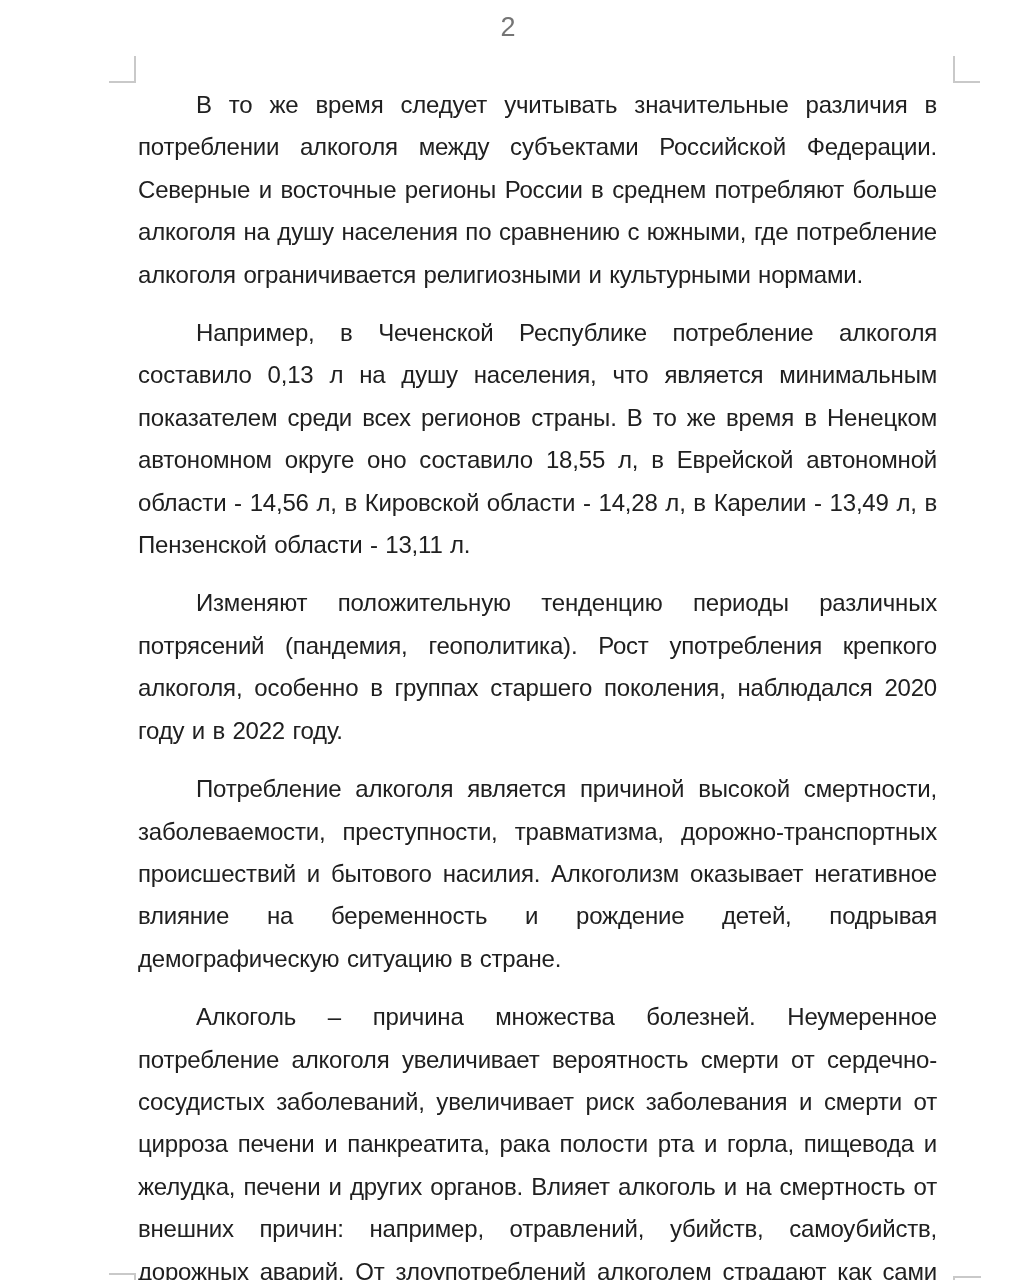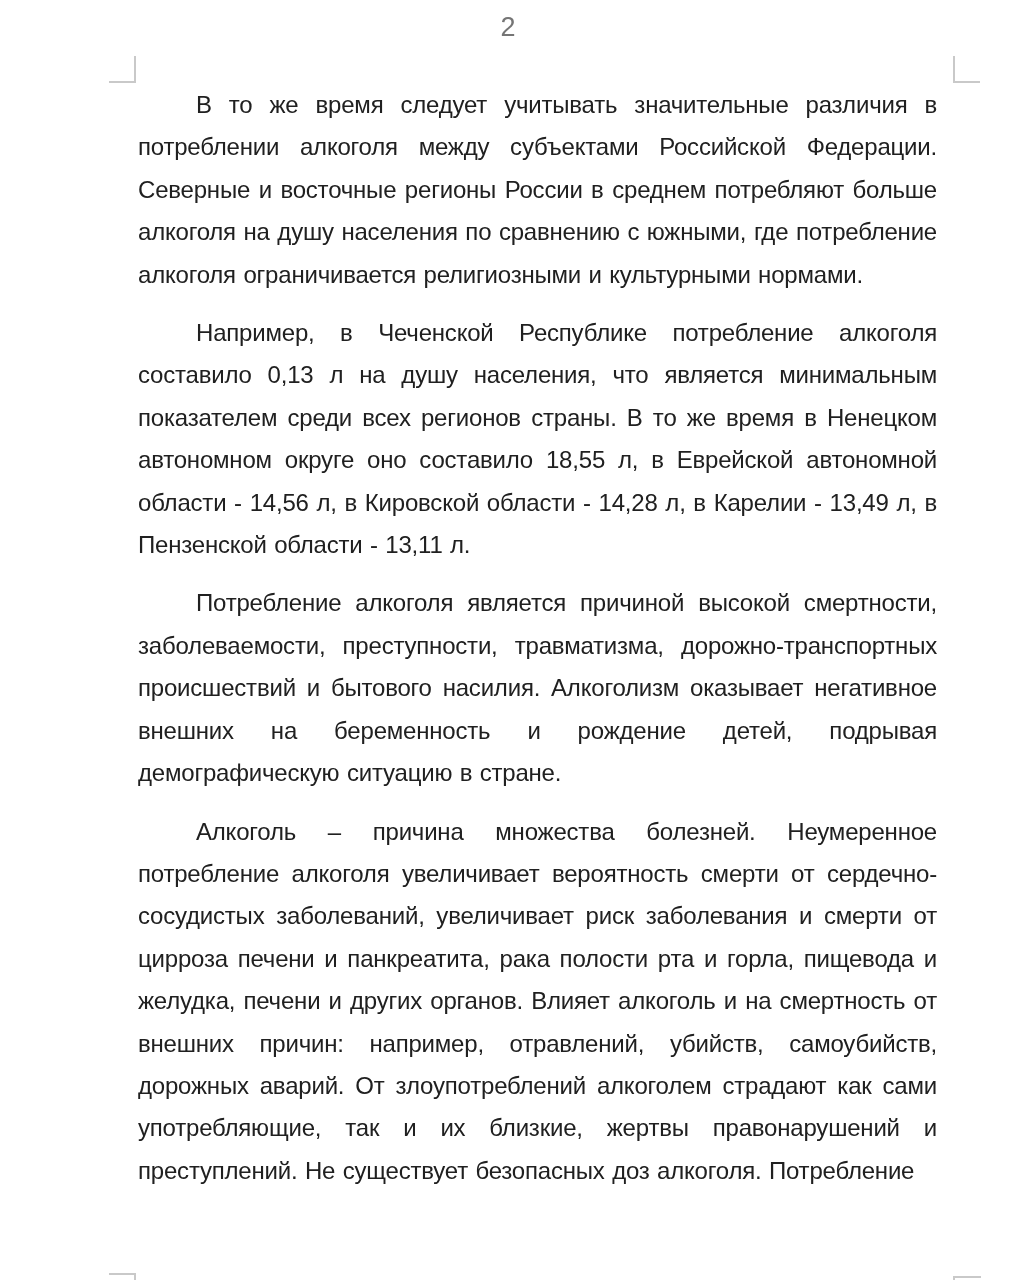--- a/index.html
+++ b/index.html
@@ -62,15 +62,16 @@
 <div class="page-number">2</div>
 
 <div class="corner corner-tl"></div>
 <div class="corner corner-tr"></div>
 <div class="corner corner-bl"></div>
 <div class="corner corner-br"></div>
 
 <div class="text-area">
   <p>В то же время следует учитывать значительные различия в потреблении алкоголя между субъектами Российской Федерации. Северные и восточные регионы России в среднем потребляют больше алкоголя на душу населения по сравнению с южными, где потребление алкоголя ограничивается религиозными и культурными нормами.</p>
   <p>Например, в Чеченской Республике потребление алкоголя составило 0,13 л на душу населения, что является минимальным показателем среди всех регионов страны. В то же время в Ненецком автономном округе оно составило 18,55 л, в Еврейской автономной области - 14,56 л, в Кировской области - 14,28 л, в Карелии - 13,49 л, в Пензенской области - 13,11 л.</p>
-  <p>Потребление алкоголя является причиной высокой смертности, заболеваемости, преступности, травматизма, дорожно-транспортных происшествий и бытового насилия. Алкоголизм оказывает негативное внешних на беременность и рождение детей, подрывая демографическую ситуацию в стране.</p>
+  <p>Изменяют положительную тенденцию периоды различных потрясений (пандемия, геополитика). Рост употребления крепкого алкоголя, особенно в группах старшего поколения, наблюдался 2020 году и в 2022 году.</p>
+  <p>Потребление алкоголя является причиной высокой смертности, заболеваемости, преступности, травматизма, дорожно-транспортных происшествий и бытового насилия. Алкоголизм оказывает негативное влияние на беременность и рождение детей, подрывая демографическую ситуацию в стране.</p>
   <p>Алкоголь – причина множества болезней. Неумеренное потребление алкоголя увеличивает вероятность смерти от сердечно-сосудистых заболеваний, увеличивает риск заболевания и смерти от цирроза печени и панкреатита, рака полости рта и горла, пищевода и желудка, печени и других органов. Влияет алкоголь и на смертность от внешних причин: например, отравлений, убийств, самоубийств, дорожных аварий. От злоупотреблений алкоголем страдают как сами употребляющие, так и их близкие, жертвы правонарушений и преступлений. Не существует безопасных доз алкоголя. Потребление</p>
 </div>
 
 </body></html>

